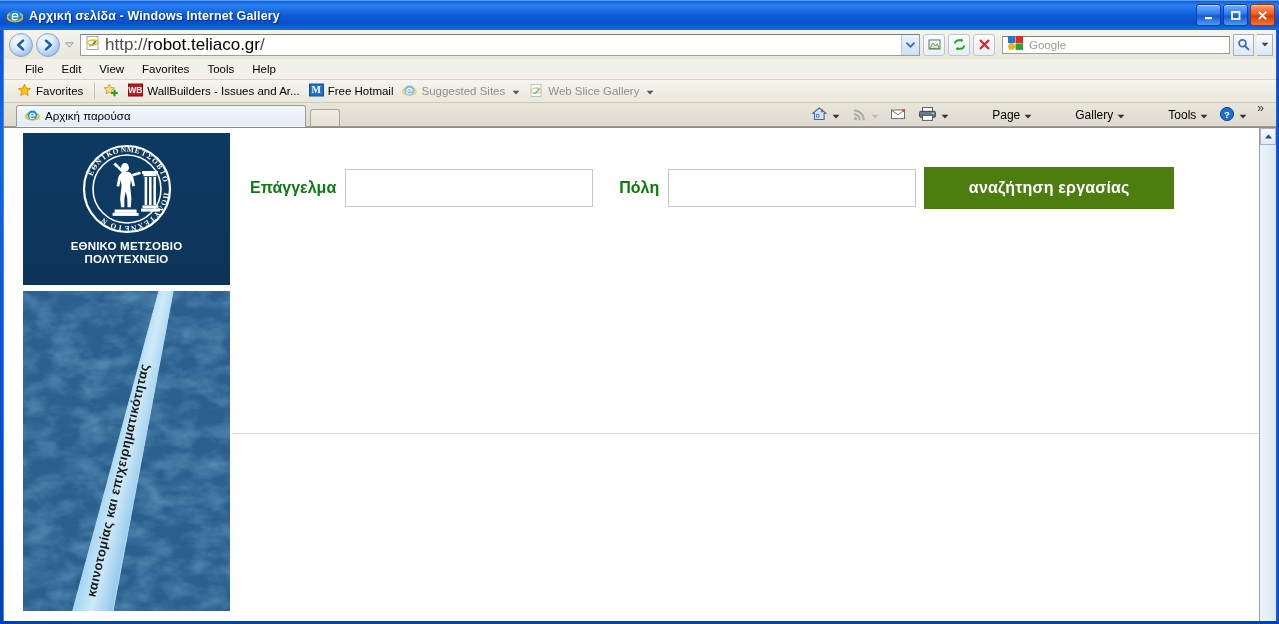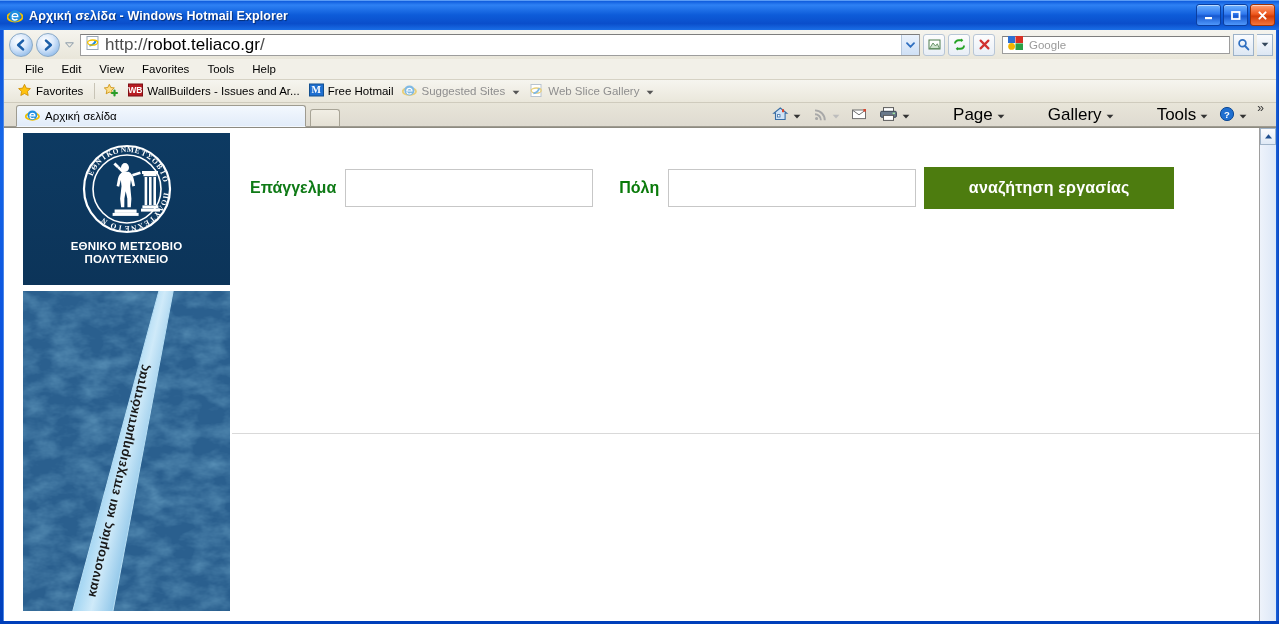--- a/index.html
+++ b/index.html
@@ -198,21 +198,21 @@
     border-radius:3px 3px 0 0;
     margin-left:4px;
   }
   #cmdbar-right {
     margin-left:auto;
     display:flex;align-items:center;
     height:24px;padding-right:8px;gap:1px;
     font-size:11.5px;
   }
   .cmd { display:flex;align-items:center;gap:3px;padding:2px 5px; }
-  .cmd .lbl { font-size:17px;color:#000;padding-left:32px; }
+  .cmd .lbl { font-size:12px;color:#000;padding-left:32px; }
   .cmd .caret-dn { margin-left:1px; }
   .chev-more { font-size:12px;color:#333;padding:0 4px; align-self:flex-start; margin-top:-2px;}
 
   
   #viewport {
     flex:1 1 auto;
     position:relative;
     background:#ffffff;
     border-top:1px solid #8d8a80;
     display:flex;
@@ -330,21 +330,21 @@
 <div id="window">
 
   <div id="titlebar">
     <span class="ie-logo">
       <svg width="16" height="16" viewBox="0 0 16 16">
         <ellipse cx="8" cy="9" rx="7.6" ry="4.4" fill="none" stroke="#f0c000" stroke-width="2"></ellipse>
         <path d="M8 2.2c3.3 0 5.6 2.5 5.6 5.8S11.3 13.6 8 13.6 2.4 11.3 2.4 8 4.7 2.2 8 2.2z" fill="#1f8fe0"></path>
         <path d="M5.2 8.6h5.6c.1-1.8-1.1-3-2.8-3-1.6 0-2.8 1.2-2.8 3zm0 1.1c.2 1.4 1.3 2.3 2.8 2.3 1.1 0 1.9-.4 2.4-1.1" fill="none" stroke="#fff" stroke-width="1.3"></path>
       </svg>
     </span>
-    <span class="title-text">Αρχική σελίδα - Windows Hotmail Explorer</span>
+    <span class="title-text">Αρχική σελίδα - Windows Internet Gallery</span>
     <div class="winbtns">
       <div class="winbtn min">
         <svg width="11" height="11" viewBox="0 0 11 11">
             <rect x="2" y="7" width="7" height="2.2" fill="#fff"></rect>
           </svg>
       </div>
       <div class="winbtn max">
         <svg width="11" height="11" viewBox="0 0 11 11">
             <rect x="2" y="2" width="7.5" height="7" fill="none" stroke="#fff" stroke-width="1.8"></rect>
           </svg>
@@ -516,21 +516,21 @@
 
     <div id="tabrow">
       <div class="tab">
         <span>
           <svg width="15" height="15" viewBox="0 0 15 15">
             <ellipse cx="7.4" cy="8.4" rx="6.6" ry="3.4" fill="none" stroke="#f0c000" stroke-width="1.8"></ellipse>
             <circle cx="7.4" cy="7.2" r="4.8" fill="#1f8fe0"></circle>
             <path d="M4.9 7.8h5c.1-1.5-1-2.5-2.4-2.5-1.4 0-2.5 1-2.6 2.5zm0 1c.2 1.2 1.1 1.9 2.4 1.9 1 0 1.6-.3 2.1-.9" fill="none" stroke="#fff" stroke-width="1.2"></path>
           </svg>
         </span>
-        <span>Αρχική σελίδα</span>
+        <span>Αρχική παρούσα</span>
       </div>
       <div class="newtab"></div>
 
       <div id="cmdbar-right">
         <div class="cmd">
           <span>
             <svg width="17" height="16" viewBox="0 0 17 16">
               <path d="M8.3 2L1.8 7.3h1.7v6.2h9.6V7.3h1.7z" fill="#cfe3f7" stroke="#3a6ea5" stroke-width="1.1"></path>
               <rect x="5.4" y="8.6" width="2.6" height="2.4" fill="#ffffff" stroke="#3a6ea5" stroke-width=".8"></rect>
               <rect x="10" y="3.2" width="2" height="3" fill="#d8462f"></rect>

